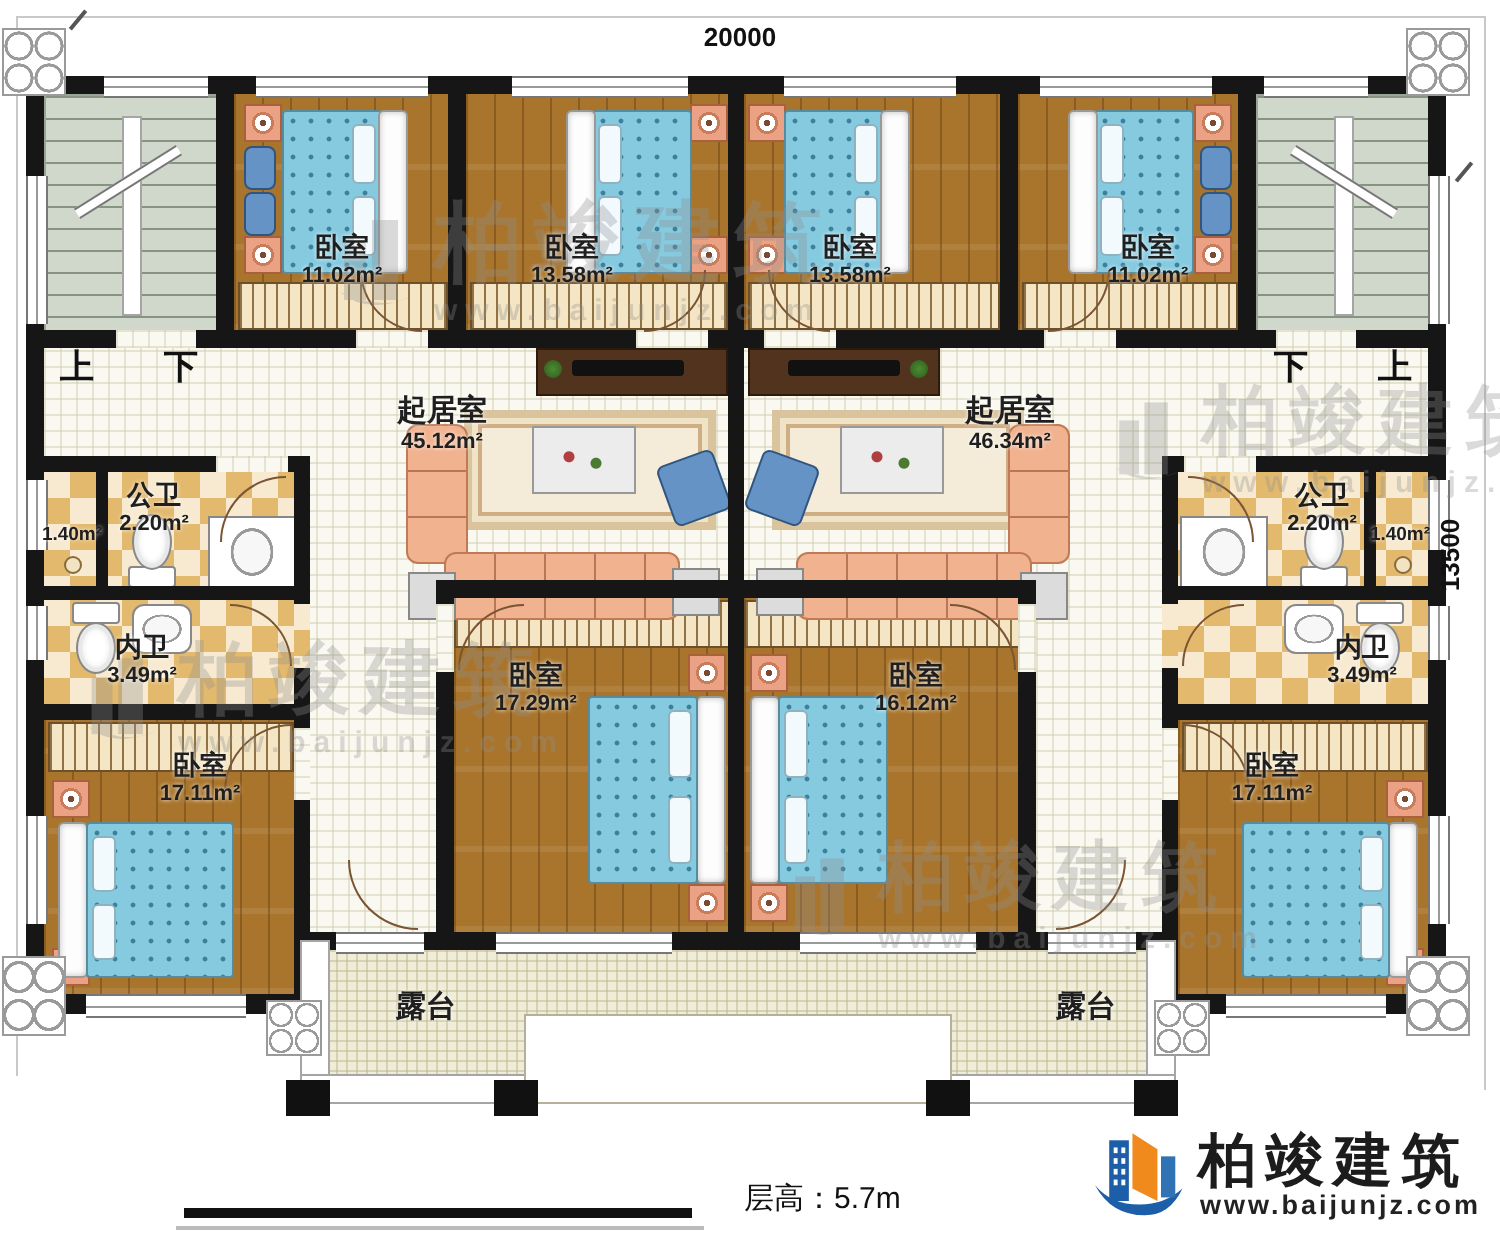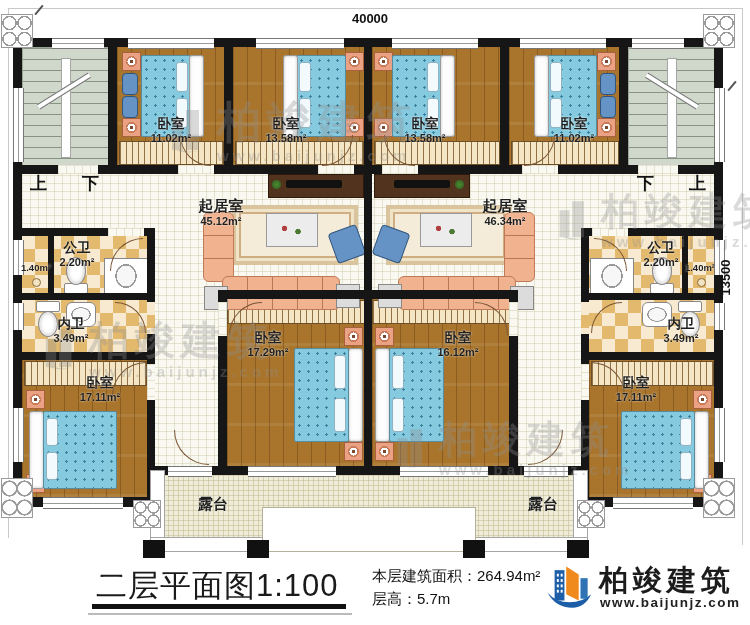--- a/index.html
+++ b/index.html
@@ -71,21 +71,21 @@
 <body>
 
 <div id="canvas">
 
   <div class="abs frame" style="left:8px;top:8px;width:734px;height:1px"></div>
   <div class="abs frame" style="left:8px;top:8px;width:1px;height:530px"></div>
   <div class="abs frame" style="left:742px;top:8px;width:1px;height:537px"></div>
   <div class="abs tick" style="left:38px;top:4px;width:2px;height:12px;transform:rotate(40deg)"></div>
   <div class="abs tick" style="left:731px;top:80px;width:2px;height:12px;transform:rotate(40deg)"></div>
 
-  <div class="abs dim" style="left:335px;top:11px;width:70px">40000</div>
+  <div class="abs dim" style="left:335px;top:11px;width:70px">20000</div>
   <div class="abs dim" style="left:690px;top:270px;width:70px;transform:rotate(-90deg)">13500</div>
 
   <div class="abs gridf" style="left:22px;top:47px;width:692px;height:428px"></div>
   <div class="abs terr" style="left:163px;top:470px;width:410px;height:80px"></div>
 
   <div class="abs stairf" style="left:22px;top:47px;width:86px;height:118px"></div>
   <div class="abs rail" style="left:61px;top:58px;width:8px;height:98px"></div>
   <div class="abs" style="left:34px;top:88px;width:60px;height:4px;background:#fff;border-top:1px solid #777;border-bottom:1px solid #777;transform:rotate(-32deg);z-index:12"></div>
   <div class="abs stairf" style="left:628px;top:47px;width:86px;height:118px"></div>
   <div class="abs rail" style="left:667px;top:58px;width:8px;height:98px"></div>
@@ -419,28 +419,22 @@
         <rect x="4" y="14" width="11" height="30" fill="#8f8f8f"></rect>
         <rect x="18" y="4" width="13" height="40" fill="#8f8f8f"></rect>
         <path d="M2 40 Q16 52 38 42 Q24 50 2 40 Z" fill="#8f8f8f"></path>
       </svg>
     <div>
       <div class="wm-big" style="font-size:38px">柏竣建筑</div>
       <div class="wm-small">www.baijunjz.com</div>
     </div>
   </div>
 
-  <div class="abs ftitle" style="left:96px;top:565px">
-    <span>二层平面图</span><span>1:100</span>
-  </div>
   <div class="abs bar" style="left:92px;top:604px;width:254px;height:5px"></div>
   <div class="abs thinline" style="left:88px;top:613px;width:264px;height:2px"></div>
-  <div class="abs finfo" style="left:372px;top:567px">
-    <span>本层建筑面积：</span><span>264.94m²</span>
-  </div>
   <div class="abs finfo" style="left:372px;top:590px">
     <span>层高：</span><span>5.7m</span>
   </div>
   <div class="abs" style="left:543px;top:562px;width:50px;height:52px;z-index:5">
     <svg width="50" height="52" viewBox="0 0 56 56">
       <path d="M5 33 Q14 50 33 50 Q47 50 54 35 Q44 44 30 44 Q14 44 5 33 Z" fill="#1c5fa8"></path>
       <rect x="13" y="8" width="11" height="34" fill="#1c5fa8"></rect>
       <rect x="15.5" y="12" width="2.2" height="3.2" fill="#fff"></rect>
         <rect x="19.8" y="12" width="2.2" height="3.2" fill="#fff"></rect>
       <rect x="15.5" y="18" width="2.2" height="3.2" fill="#fff"></rect>

